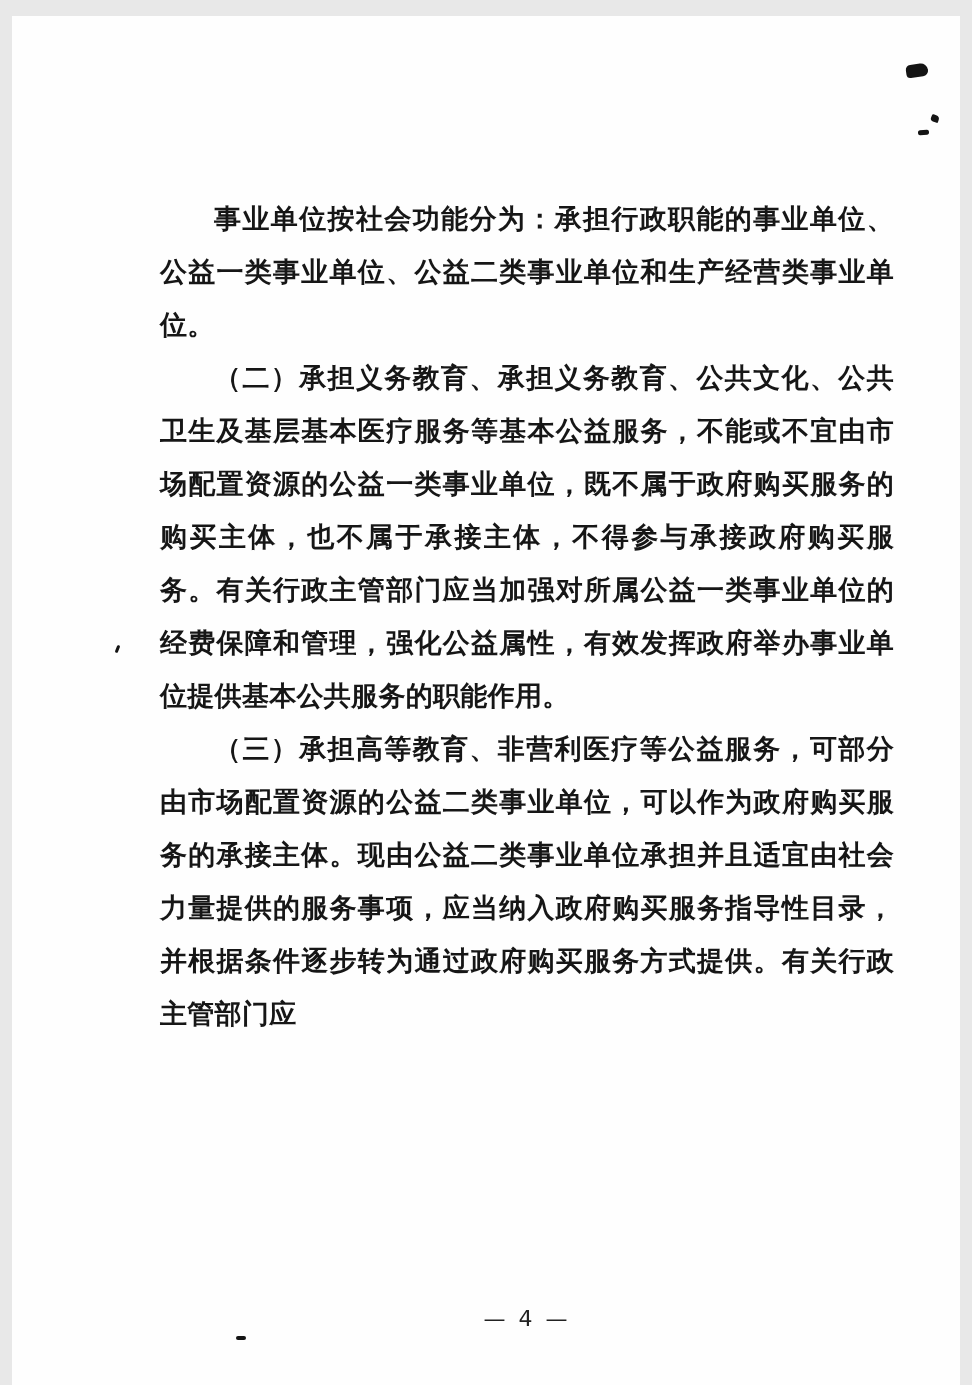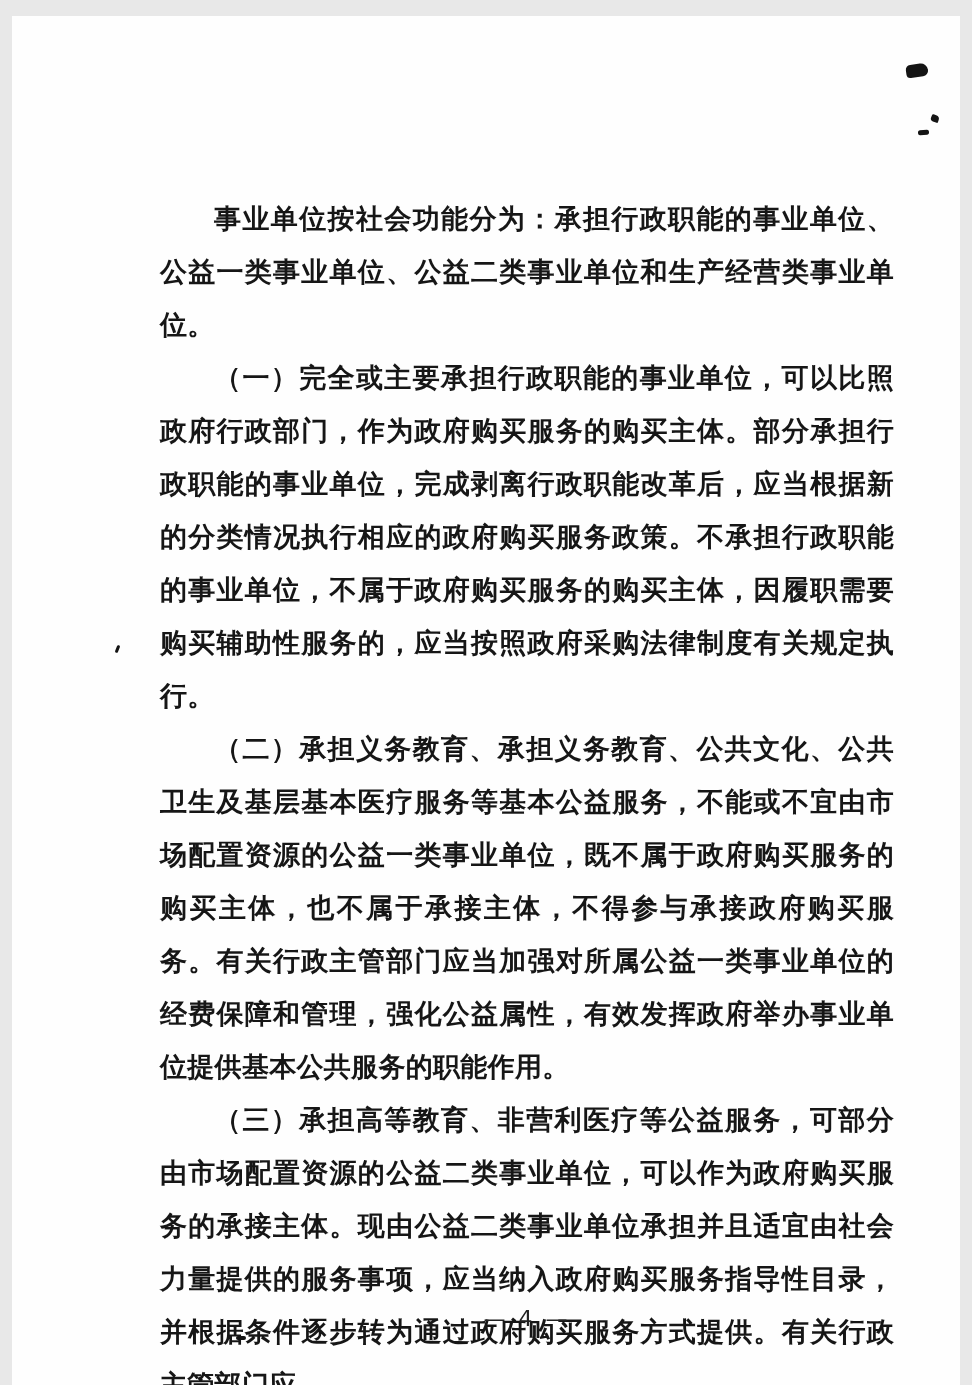--- a/index.html
+++ b/index.html
@@ -78,21 +78,20 @@
     border-radius: 2px;
   }
 </style>
 </head>
 <body>
 
 <div class="page">
 
   <div class="content">
     <p class="para">事业单位按社会功能分为：承担行政职能的事业单位、公益一类事业单位、公益二类事业单位和生产经营类事业单位。</p>
-    <p class="para">（一）完全或主要承担行政职能的事业单位，可以比照政府行政部门，作为政府购买服务的购买主体。部分承担行政职能的事业单位，完成剥离行政职能改革后，应当根据新的分类情况执行相应的政府购买服务政策。不承担行政职能的事业单位，不属于政府购买服务的购买主体，因履职需要购买辅助性服务的，应当按照政府采购法律制度有关规定执行。</p>
     <p class="para">（二）承担义务教育、承担义务教育、公共文化、公共卫生及基层基本医疗服务等基本公益服务，不能或不宜由市场配置资源的公益一类事业单位，既不属于政府购买服务的购买主体，也不属于承接主体，不得参与承接政府购买服务。有关行政主管部门应当加强对所属公益一类事业单位的经费保障和管理，强化公益属性，有效发挥政府举办事业单位提供基本公共服务的职能作用。</p>
     <p class="para">（三）承担高等教育、非营利医疗等公益服务，可部分由市场配置资源的公益二类事业单位，可以作为政府购买服务的承接主体。现由公益二类事业单位承担并且适宜由社会力量提供的服务事项，应当纳入政府购买服务指导性目录，并根据条件逐步转为通过政府购买服务方式提供。有关行政主管部门应</p>
   </div>
 
   <div class="footer">— 4 —</div>
 
   <div class="smudge smudge-blob"></div>
   <div class="smudge smudge-speck1"></div>
   <div class="smudge smudge-speck2"></div>
   <div class="smudge smudge-comma"></div>

